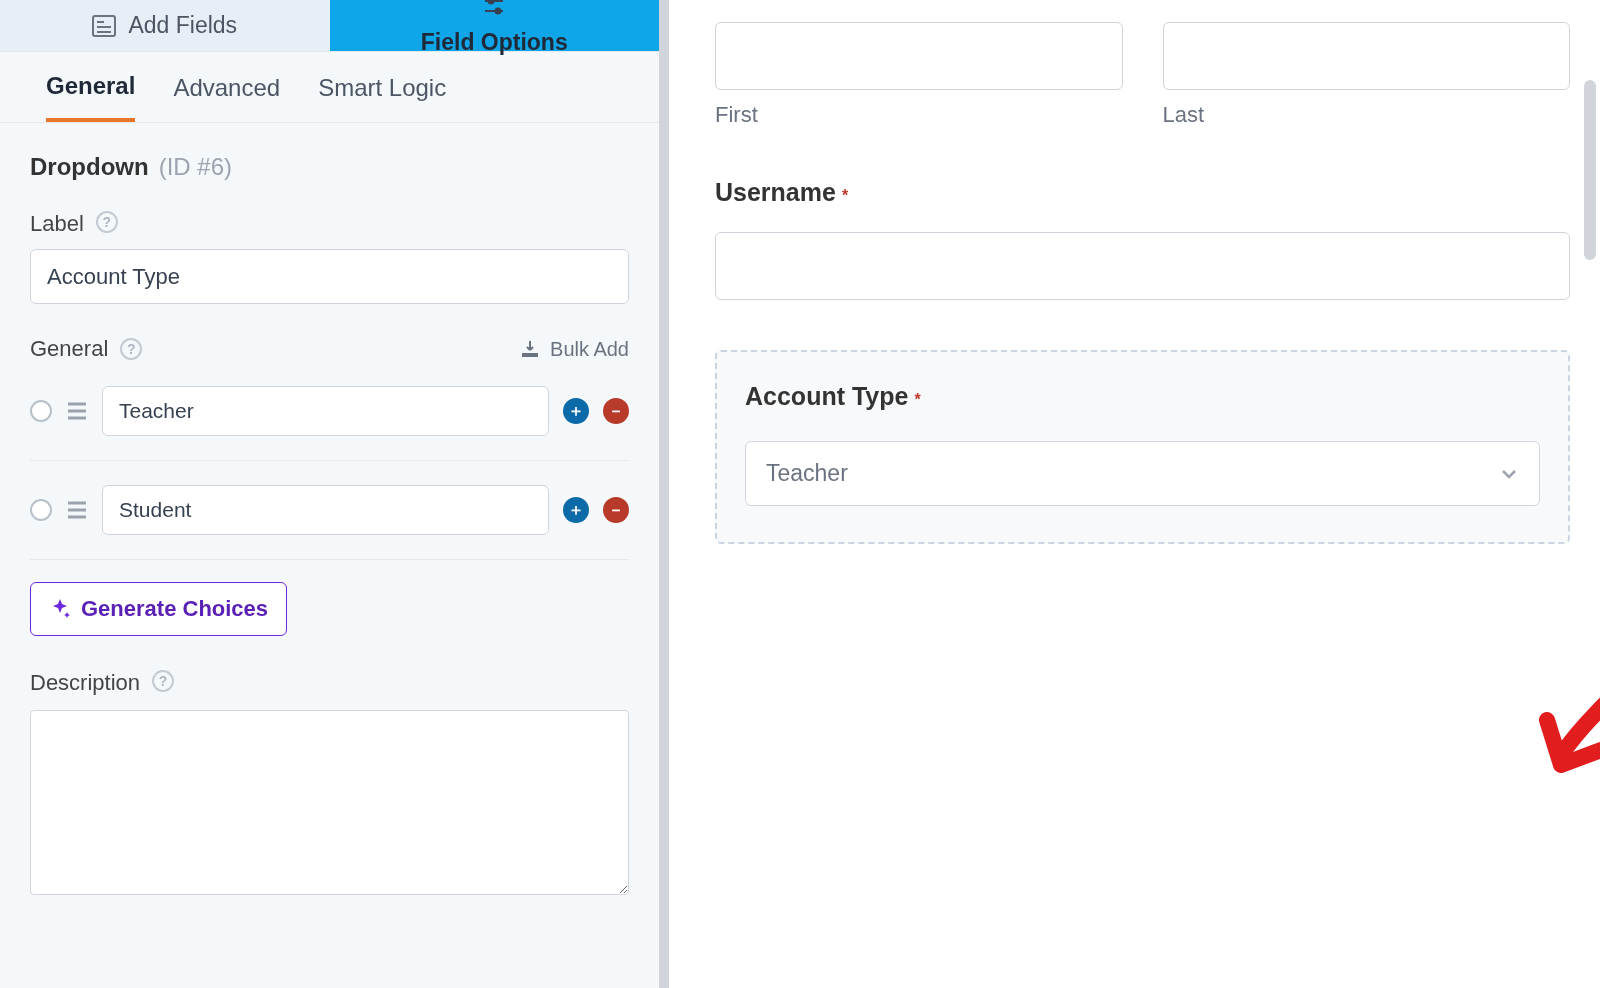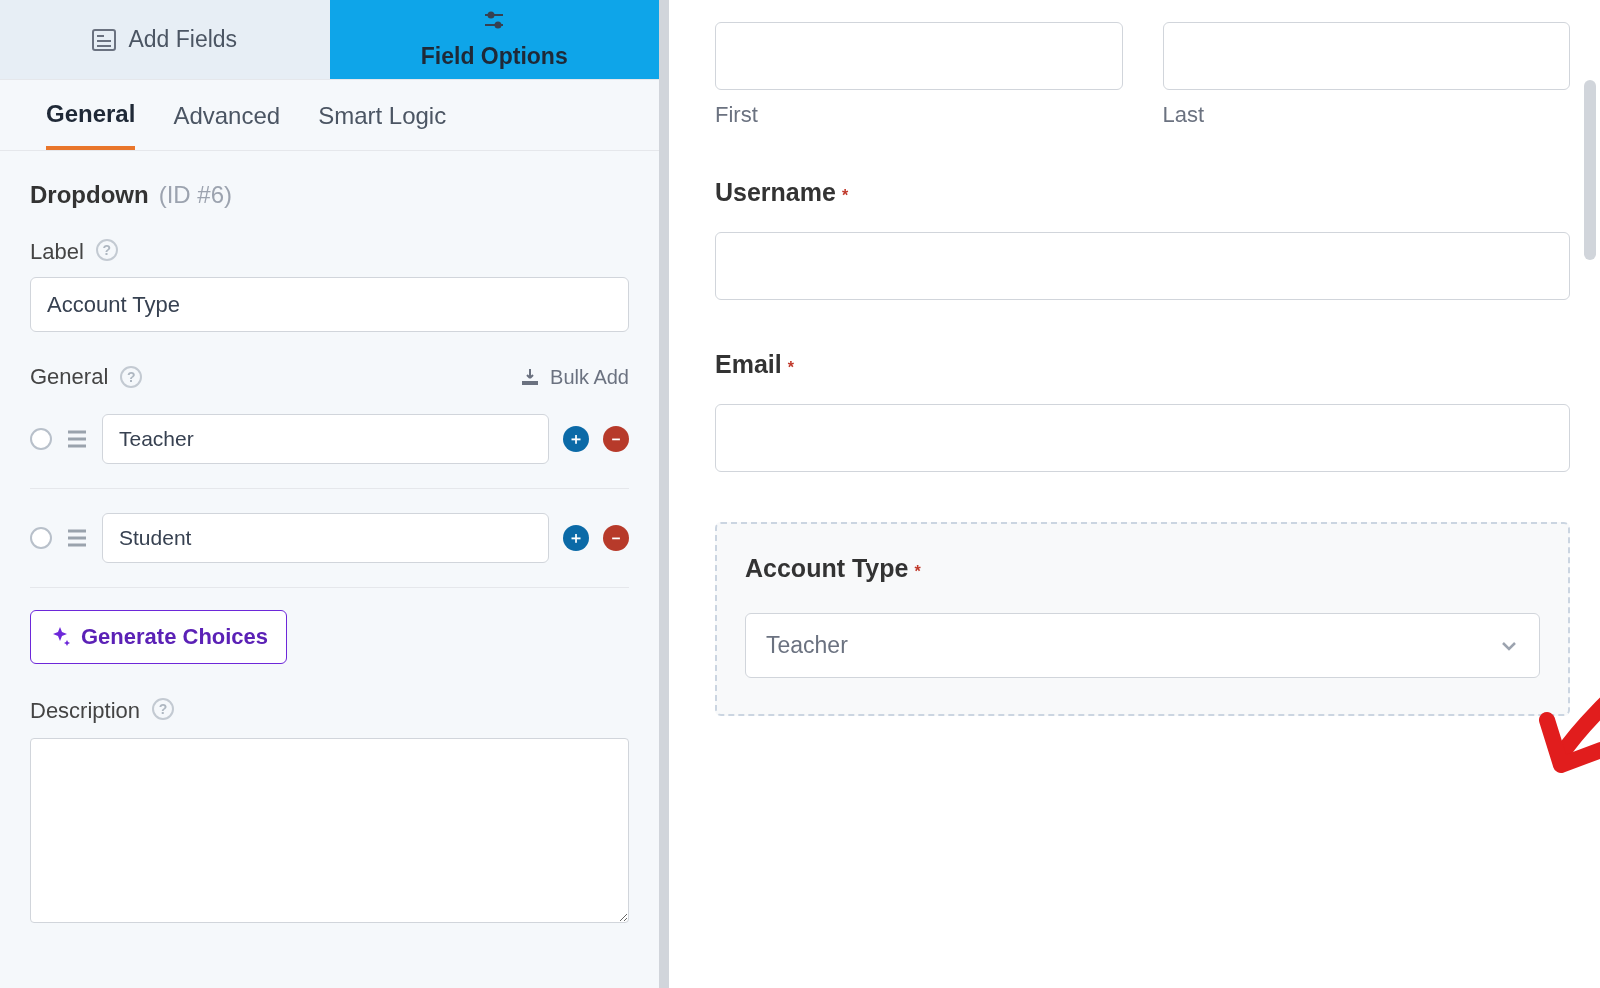--- a/index.html
+++ b/index.html
@@ -1,19 +1,19 @@
 <!DOCTYPE html>
 <html><head>
 <meta charset="utf-8">
 <style>
 html,body{margin:0;padding:0;height:100%;font-family:-apple-system,BlinkMacSystemFont,"Segoe UI",Helvetica,Arial,sans-serif;color:#444;}
 *{box-sizing:border-box;}
 .app{display:flex;width:1600px;height:988px;background:#fff;}
 .sidebar{width:669px;height:100%;background:#f5f8fb;border-right:10px solid #d1d5db;display:flex;flex-direction:column;}
-.tabs-top{display:flex;height:80px;}
+.tabs-top{display:flex;height:52px;}
 .tab-top{flex:1;display:flex;align-items:center;justify-content:center;gap:12px;font-size:23px;color:#4b5563;border-bottom:1px solid #e5e7eb;cursor:pointer;}
 .tab-top.inactive{background:#e7eef5;}
 .tab-top.active{background:#0ea5e9;font-weight:700;color:#1f2937;flex-direction:column;}
 .icon-svg{display:inline-flex;}
 .subtabs{display:flex;align-items:center;gap:38px;padding:20px 32px 0 46px;border-bottom:1px solid #e5e7eb;}
 .subtab{font-size:24px;color:#4b5563;padding-bottom:18px;cursor:pointer;}
 .subtab.active{font-weight:700;color:#1f2937;border-bottom:4px solid #e9762b;}
 .panel{padding:30px 30px 20px 30px;flex:1;overflow:auto;}
 .title-row{display:flex;align-items:baseline;gap:10px;}
 .title-row .ft{font-size:24px;font-weight:700;color:#333;}
@@ -170,24 +170,20 @@
         <div class="pinput"></div>
         <div class="sublabel">Last</div>
       </div>
     </div>
 
     <div class="field-set">
       <span class="field-label">Username</span><span class="req">*</span>
       <div class="pinput" style="margin-top:25px"></div>
     </div>
 
-    <div class="field-set">
-      <span class="field-label">Email</span><span class="req">*</span>
-      <div class="pinput" style="margin-top:25px"></div>
-    </div>
 
 
     <div class="selected-area">
       <span class="field-label">Account Type</span><span class="req">*</span>
       <div class="select-box">
         <span>Teacher</span>
         <span class="chev icon-svg">
           <svg width="20" height="20" viewBox="0 0 20 20" fill="none" stroke="#9ca3af" stroke-width="2.5">
               <polyline points="4 7 10 13 16 7"></polyline>
             </svg>

